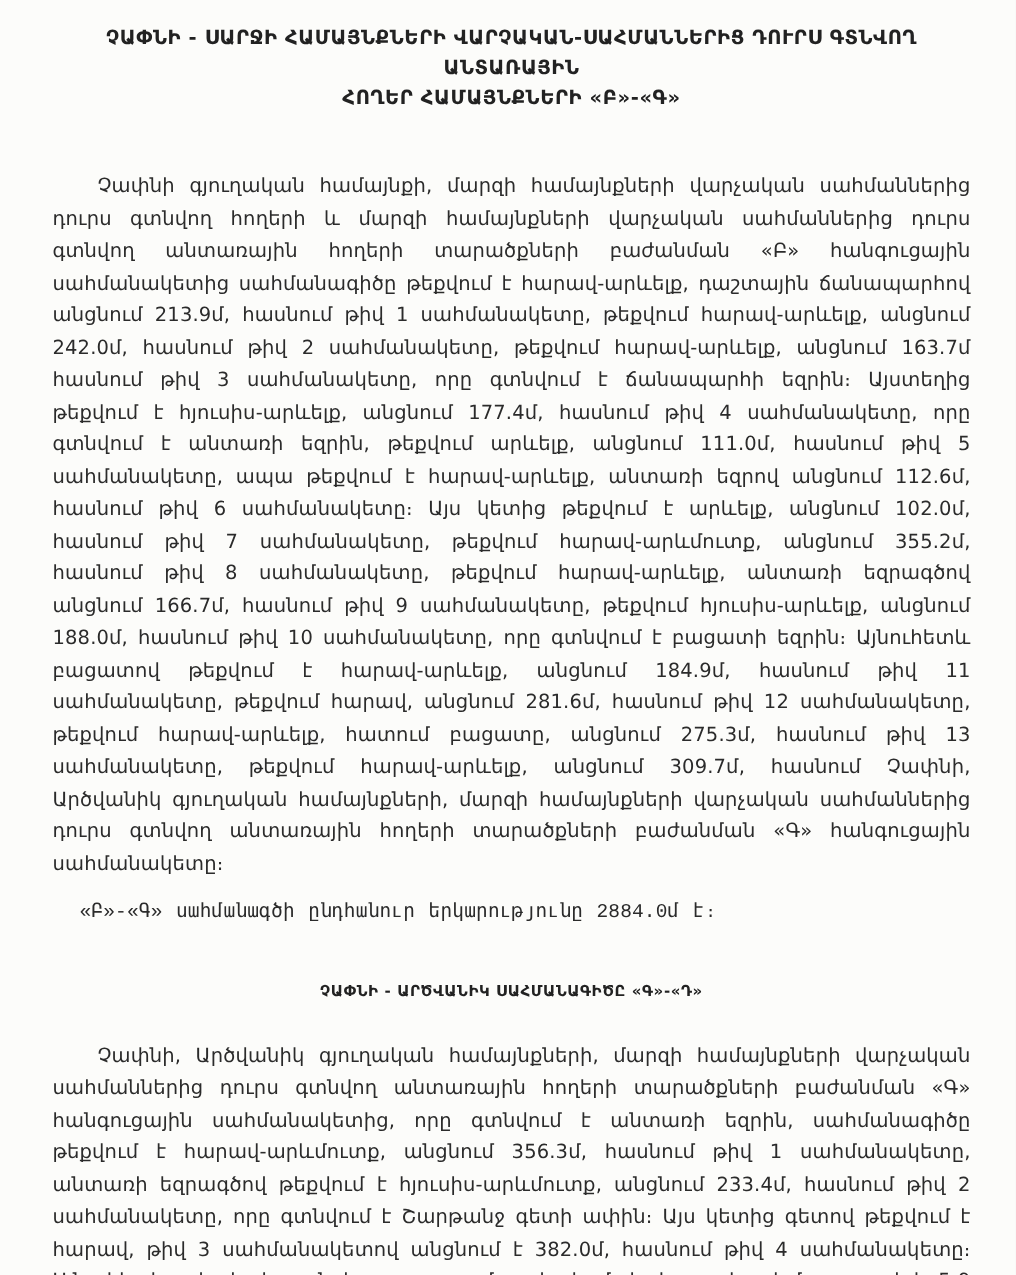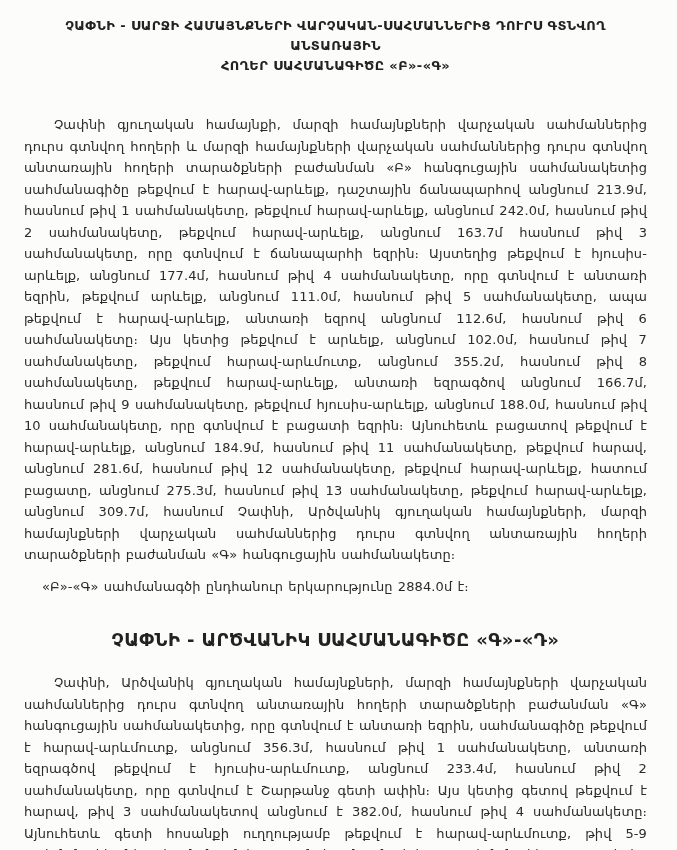--- a/index.html
+++ b/index.html
@@ -8,21 +8,21 @@
     width: 677px;
     height: 850px;
     overflow: hidden;
     background: #f6f6f4;
   }
   .page {
     box-sizing: border-box;
     width: 677px;
     height: 850px;
     background: #fcfcfa;
-    padding: 16px 30px 0 24px;
+    padding: 16px 30px 0 35px;
     font-family: "DejaVu Sans", sans-serif;
     color: #2a2a2a;
   }
   .doc-title {
     text-align: center;
     font-weight: bold;
     font-size: 13px;
     line-height: 20px;
     letter-spacing: 0.4px;
     color: #222;
@@ -31,40 +31,40 @@
     margin: 0;
     text-align: justify;
     text-indent: 30px;
     font-size: 13px;
     line-height: 21.5px;
     letter-spacing: 0.1px;
     word-spacing: 1px;
     color: #2b2b2b;
   }
   .para.first { margin-top: 38px; }
-  .para.summary { margin-top: 10px; text-indent: 18px; }
+  .para.summary { margin-top: 10px; text-indent: 18px; font-family: Liberation Mono, monospace; }
   .section-title {
     margin: 33px 0 0 0;
     text-align: center;
     font-weight: bold;
-    font-size: 18px;
+    font-size: 10px;
     line-height: 20px;
     letter-spacing: 0.4px;
     color: #222;
   }
   .para.second { margin-top: 22px; }
 </style>
 </head>
 <body>
 
 <div class="page">
 
   <div class="doc-title">
     <div>ՉԱՓՆԻ - ՍԱՐՋԻ ՀԱՄԱՅՆՔՆԵՐԻ ՎԱՐՉԱԿԱՆ-ՍԱՀՄԱՆՆԵՐԻՑ ԴՈՒՐՍ ԳՏՆՎՈՂ ԱՆՏԱՌԱՅԻՆ</div>
-    <div>ՀՈՂԵՐ ՍԱՀՄԱՆԱԳԻԾԸ «Բ»-«Գ»</div>
+    <div>ՀՈՂԵՐ ՀԱՄԱՅՆՔՆԵՐԻ «Բ»-«Գ»</div>
   </div>
 
   <p class="para first">Չափնի գյուղական համայնքի, մարզի համայնքների վարչական սահմաններից դուրս գտնվող հողերի և մարզի համայնքների վարչական սահմաններից դուրս գտնվող անտառային հողերի տարածքների բաժանման «Բ» հանգուցային սահմանակետից սահմանագիծը թեքվում է հարավ-արևելք, դաշտային ճանապարհով անցնում 213.9մ, հասնում թիվ 1 սահմանակետը, թեքվում հարավ-արևելք, անցնում 242.0մ, հասնում թիվ 2 սահմանակետը, թեքվում հարավ-արևելք, անցնում 163.7մ հասնում թիվ 3 սահմանակետը, որը գտնվում է ճանապարհի եզրին։ Այստեղից թեքվում է հյուսիս-արևելք, անցնում 177.4մ, հասնում թիվ 4 սահմանակետը, որը գտնվում է անտառի եզրին, թեքվում արևելք, անցնում 111.0մ, հասնում թիվ 5 սահմանակետը, ապա թեքվում է հարավ-արևելք, անտառի եզրով անցնում 112.6մ, հասնում թիվ 6 սահմանակետը։ Այս կետից թեքվում է արևելք, անցնում 102.0մ, հասնում թիվ 7 սահմանակետը, թեքվում հարավ-արևմուտք, անցնում 355.2մ, հասնում թիվ 8 սահմանակետը, թեքվում հարավ-արևելք, անտառի եզրագծով անցնում 166.7մ, հասնում թիվ 9 սահմանակետը, թեքվում հյուսիս-արևելք, անցնում 188.0մ, հասնում թիվ 10 սահմանակետը, որը գտնվում է բացատի եզրին։ Այնուհետև բացատով թեքվում է հարավ-արևելք, անցնում 184.9մ, հասնում թիվ 11 սահմանակետը, թեքվում հարավ, անցնում 281.6մ, հասնում թիվ 12 սահմանակետը, թեքվում հարավ-արևելք, հատում բացատը, անցնում 275.3մ, հասնում թիվ 13 սահմանակետը, թեքվում հարավ-արևելք, անցնում 309.7մ, հասնում Չափնի, Արծվանիկ գյուղական համայնքների, մարզի համայնքների վարչական սահմաններից դուրս գտնվող անտառային հողերի տարածքների բաժանման «Գ» հանգուցային սահմանակետը։</p>
 
   <p class="para summary">«Բ»-«Գ» սահմանագծի ընդհանուր երկարությունը  2884.0մ է։</p>
 
   <div class="section-title">ՉԱՓՆԻ - ԱՐԾՎԱՆԻԿ ՍԱՀՄԱՆԱԳԻԾԸ  «Գ»-«Դ»</div>
 
   <p class="para second">Չափնի, Արծվանիկ գյուղական համայնքների, մարզի համայնքների վարչական սահմաններից դուրս գտնվող անտառային հողերի տարածքների բաժանման «Գ» հանգուցային սահմանակետից, որը գտնվում է անտառի եզրին, սահմանագիծը թեքվում է հարավ-արևմուտք, անցնում 356.3մ, հասնում թիվ 1 սահմանակետը,  անտառի եզրագծով թեքվում է հյուսիս-արևմուտք, անցնում 233.4մ, հասնում թիվ 2 սահմանակետը, որը գտնվում է Շարթանջ գետի ափին։ Այս կետից գետով թեքվում է հարավ, թիվ 3 սահմանակետով անցնում է 382.0մ, հասնում թիվ 4 սահմանակետը։ Այնուհետև գետի հոսանքի ուղղությամբ թեքվում է հարավ-արևմուտք, թիվ 5-9 սահմանակետներով անցնում է 773.2մ, հասնում թիվ 10 սահմանակետը։ Այստեղից թեքվում է հարավ-արևելք, անցնում 205.3մ, հասնում է թիվ 11 սահմանակետը, որը գտնվում է դաշտային ճանապարհի եզրին, ապա</p>
 

